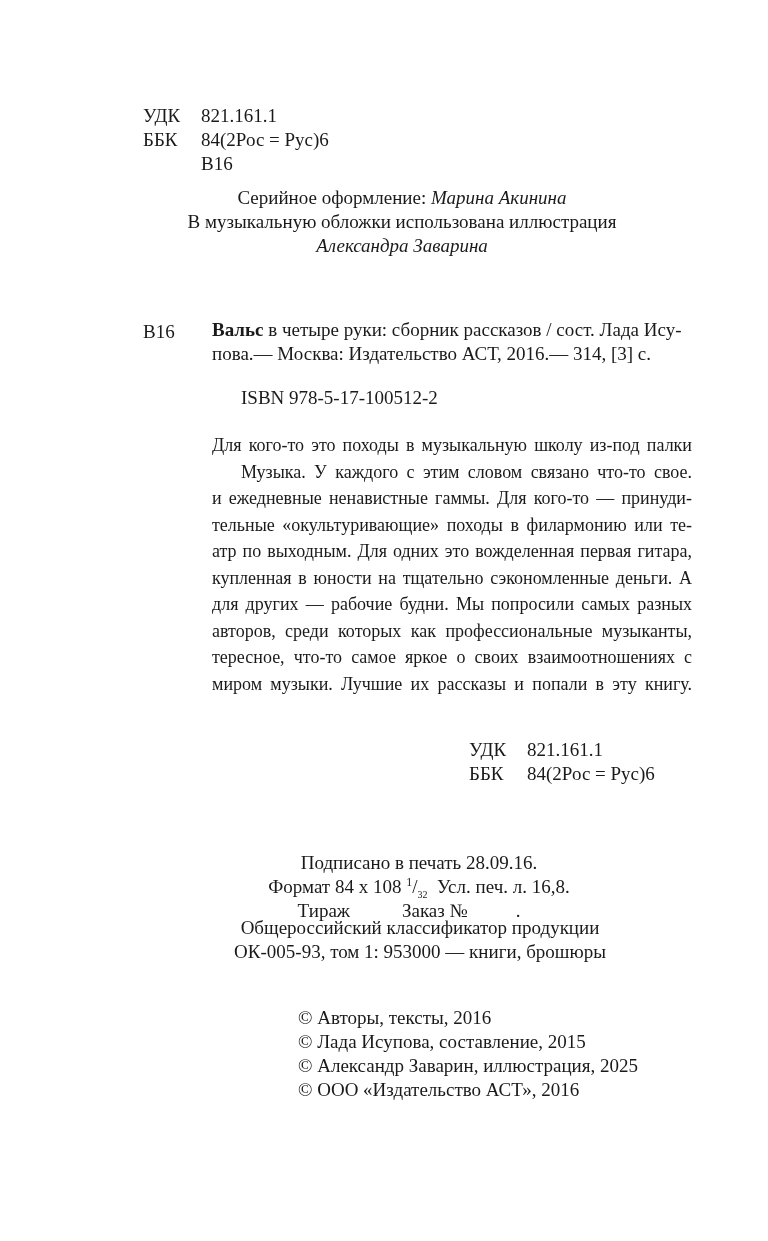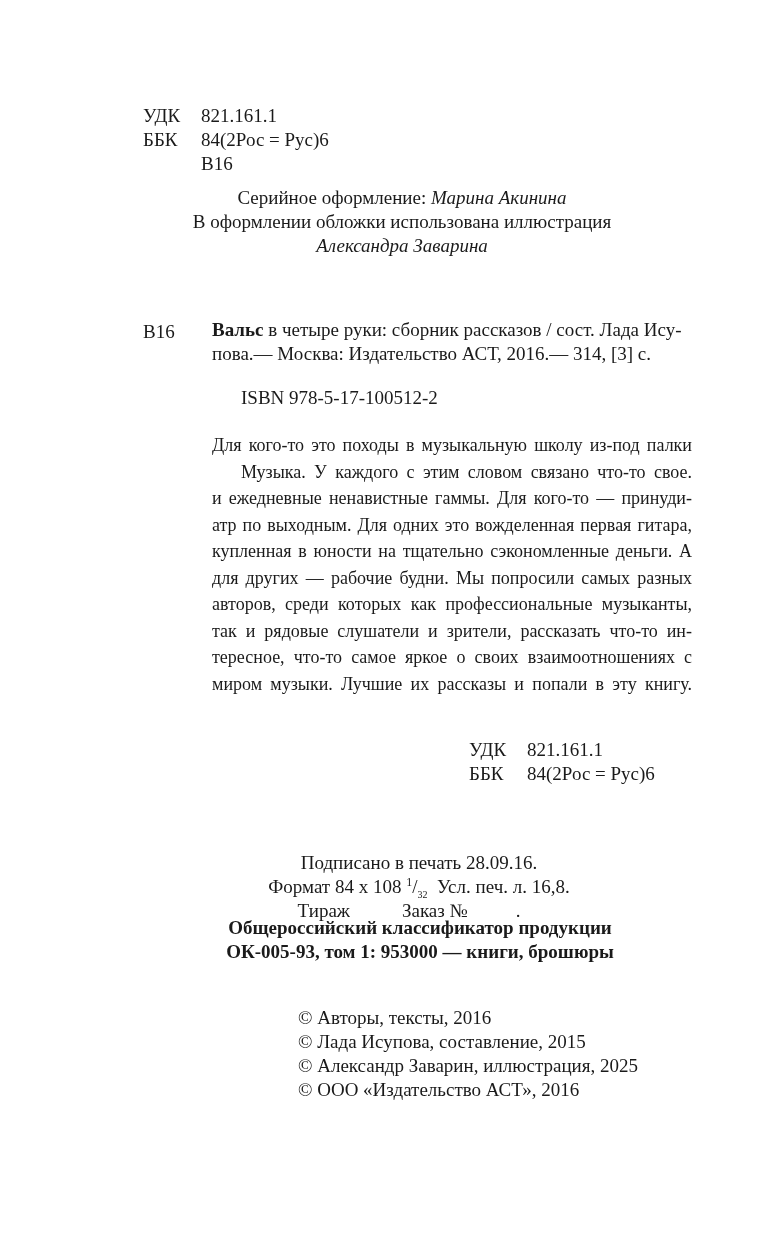--- a/index.html
+++ b/index.html
@@ -48,21 +48,21 @@
     #bottom-class { left: 469px; top: 738px; }
 
     
     #print-info { left: 0; width: 768px; top: 851px; text-align: center; padding-left: 70px; box-sizing: border-box; }
     .frac-sup { font-size: 12px; vertical-align: super; line-height: 0; }
     .frac-sub { font-size: 10px; vertical-align: sub; line-height: 0; }
     .gap1 { display: inline-block; width: 52px; }
     .gap2 { display: inline-block; width: 48px; }
 
     
-    #classifier { left: 0; width: 768px; top: 916px; text-align: center; padding-left: 72px; box-sizing: border-box; font-weight: bold; }
+    #classifier { left: 0; width: 768px; top: 916px; text-align: center; padding-left: 72px; box-sizing: border-box; }
 
     
     #copyrights { left: 298px; top: 1006px; }
   </style>
 </head>
 <body>
 
 <div id="top-class" class="abs">
   <div class="row">
     <span class="lbl">УДК</span>
@@ -75,40 +75,40 @@
   <div class="row">
     <span class="lbl"></span>
     <span>В16</span>
   </div>
 </div>
 
 <div id="credits" class="abs">
   <div>
     <span>Серийное оформление: </span><i>Марина Акинина</i>
   </div>
-  <div>В оформлении обложки использована иллюстрация</div>
+  <div>В музыкальную обложки использована иллюстрация</div>
   <div><i>Александра Заварина</i></div>
 </div>
 
 <div id="bib-code" class="abs">В16</div>
 <div id="bib-text" class="abs">
   <div><b>Вальс</b><span> в четыре руки: сборник рассказов / сост. Лада Ису-</span></div>
   <div>пова.— Москва: Издательство АСТ, 2016.— 314, [3] с.</div>
 </div>
 <div id="isbn" class="abs">ISBN 978-5-17-100512-2</div>
 
 <div id="annotation" class="abs">
   <span class="line">Для кого-то это походы в музыкальную школу из-под палки</span>
   <span class="line first">Музыка. У каждого с этим словом связано что-то свое.</span>
   <span class="line">и ежедневные ненавистные гаммы. Для кого-то — принуди-</span>
+  <span class="line">тельные «окультуривающие» походы в филармонию или те-</span>
   <span class="line">атр по выходным. Для одних это вожделенная первая гитара,</span>
   <span class="line">купленная в юности на тщательно сэкономленные деньги. А</span>
   <span class="line">для других — рабочие будни. Мы попросили самых разных</span>
   <span class="line">авторов, среди которых как профессиональные музыканты,</span>
-  <span class="line">так и рядовые слушатели и зрители, рассказать что-то ин-</span>
   <span class="line">тересное, что-то самое яркое о своих взаимоотношениях с</span>
   <span class="line last">миром музыки. Лучшие их рассказы и попали в эту книгу.</span>
 </div>
 
 <div id="bottom-class" class="abs">
   <div class="row">
     <span class="lbl">УДК</span>
     <span>821.161.1</span>
   </div>
   <div class="row">

